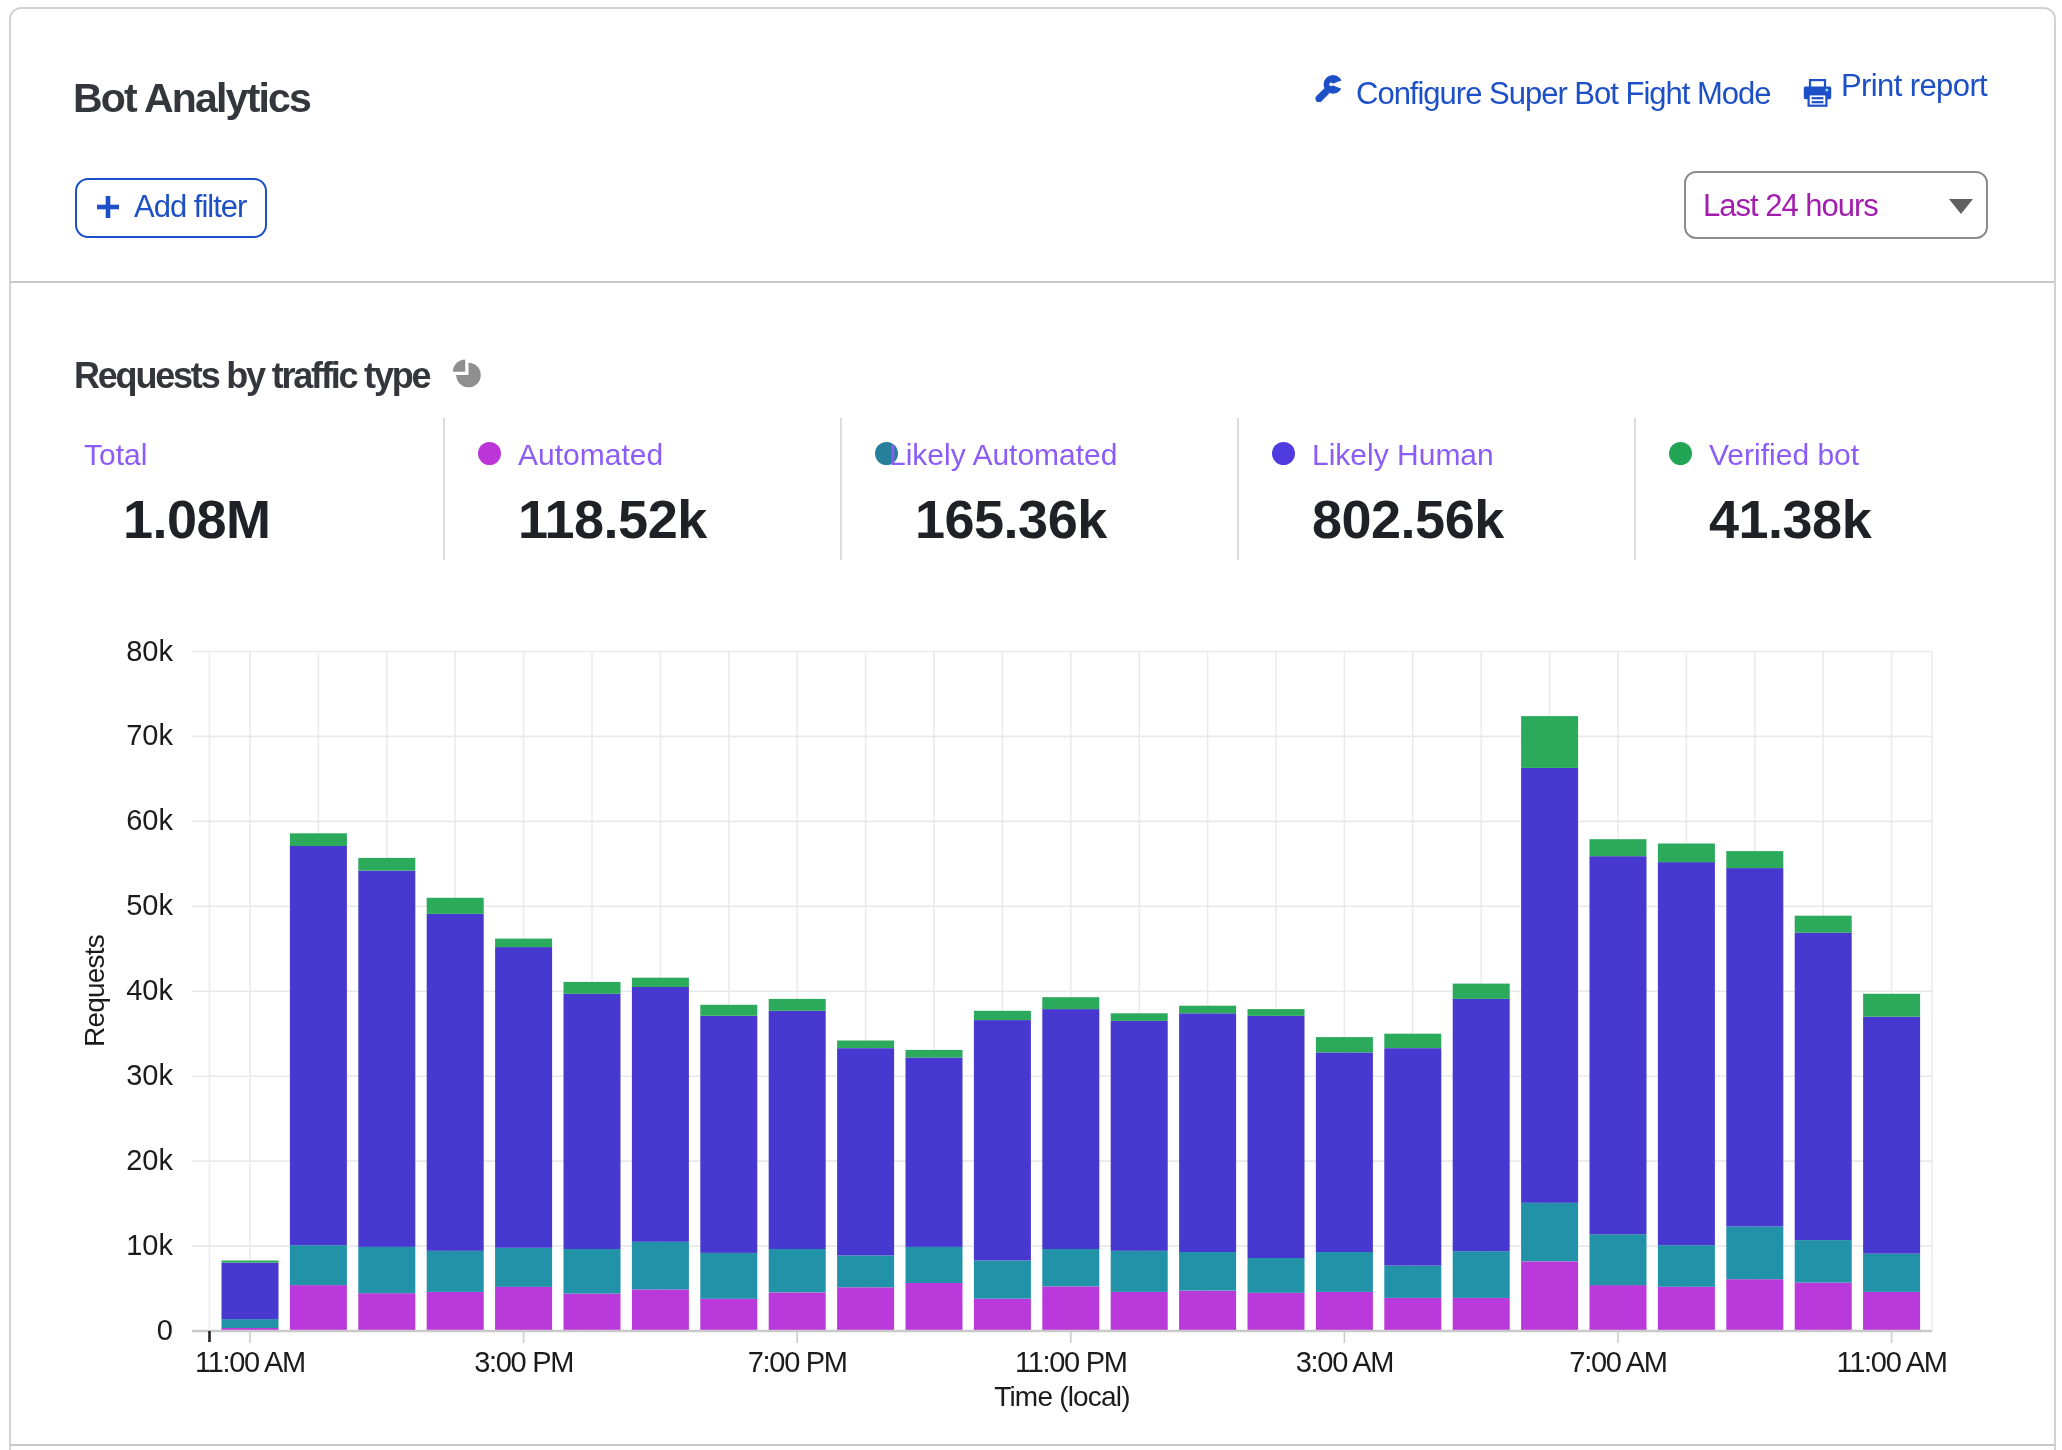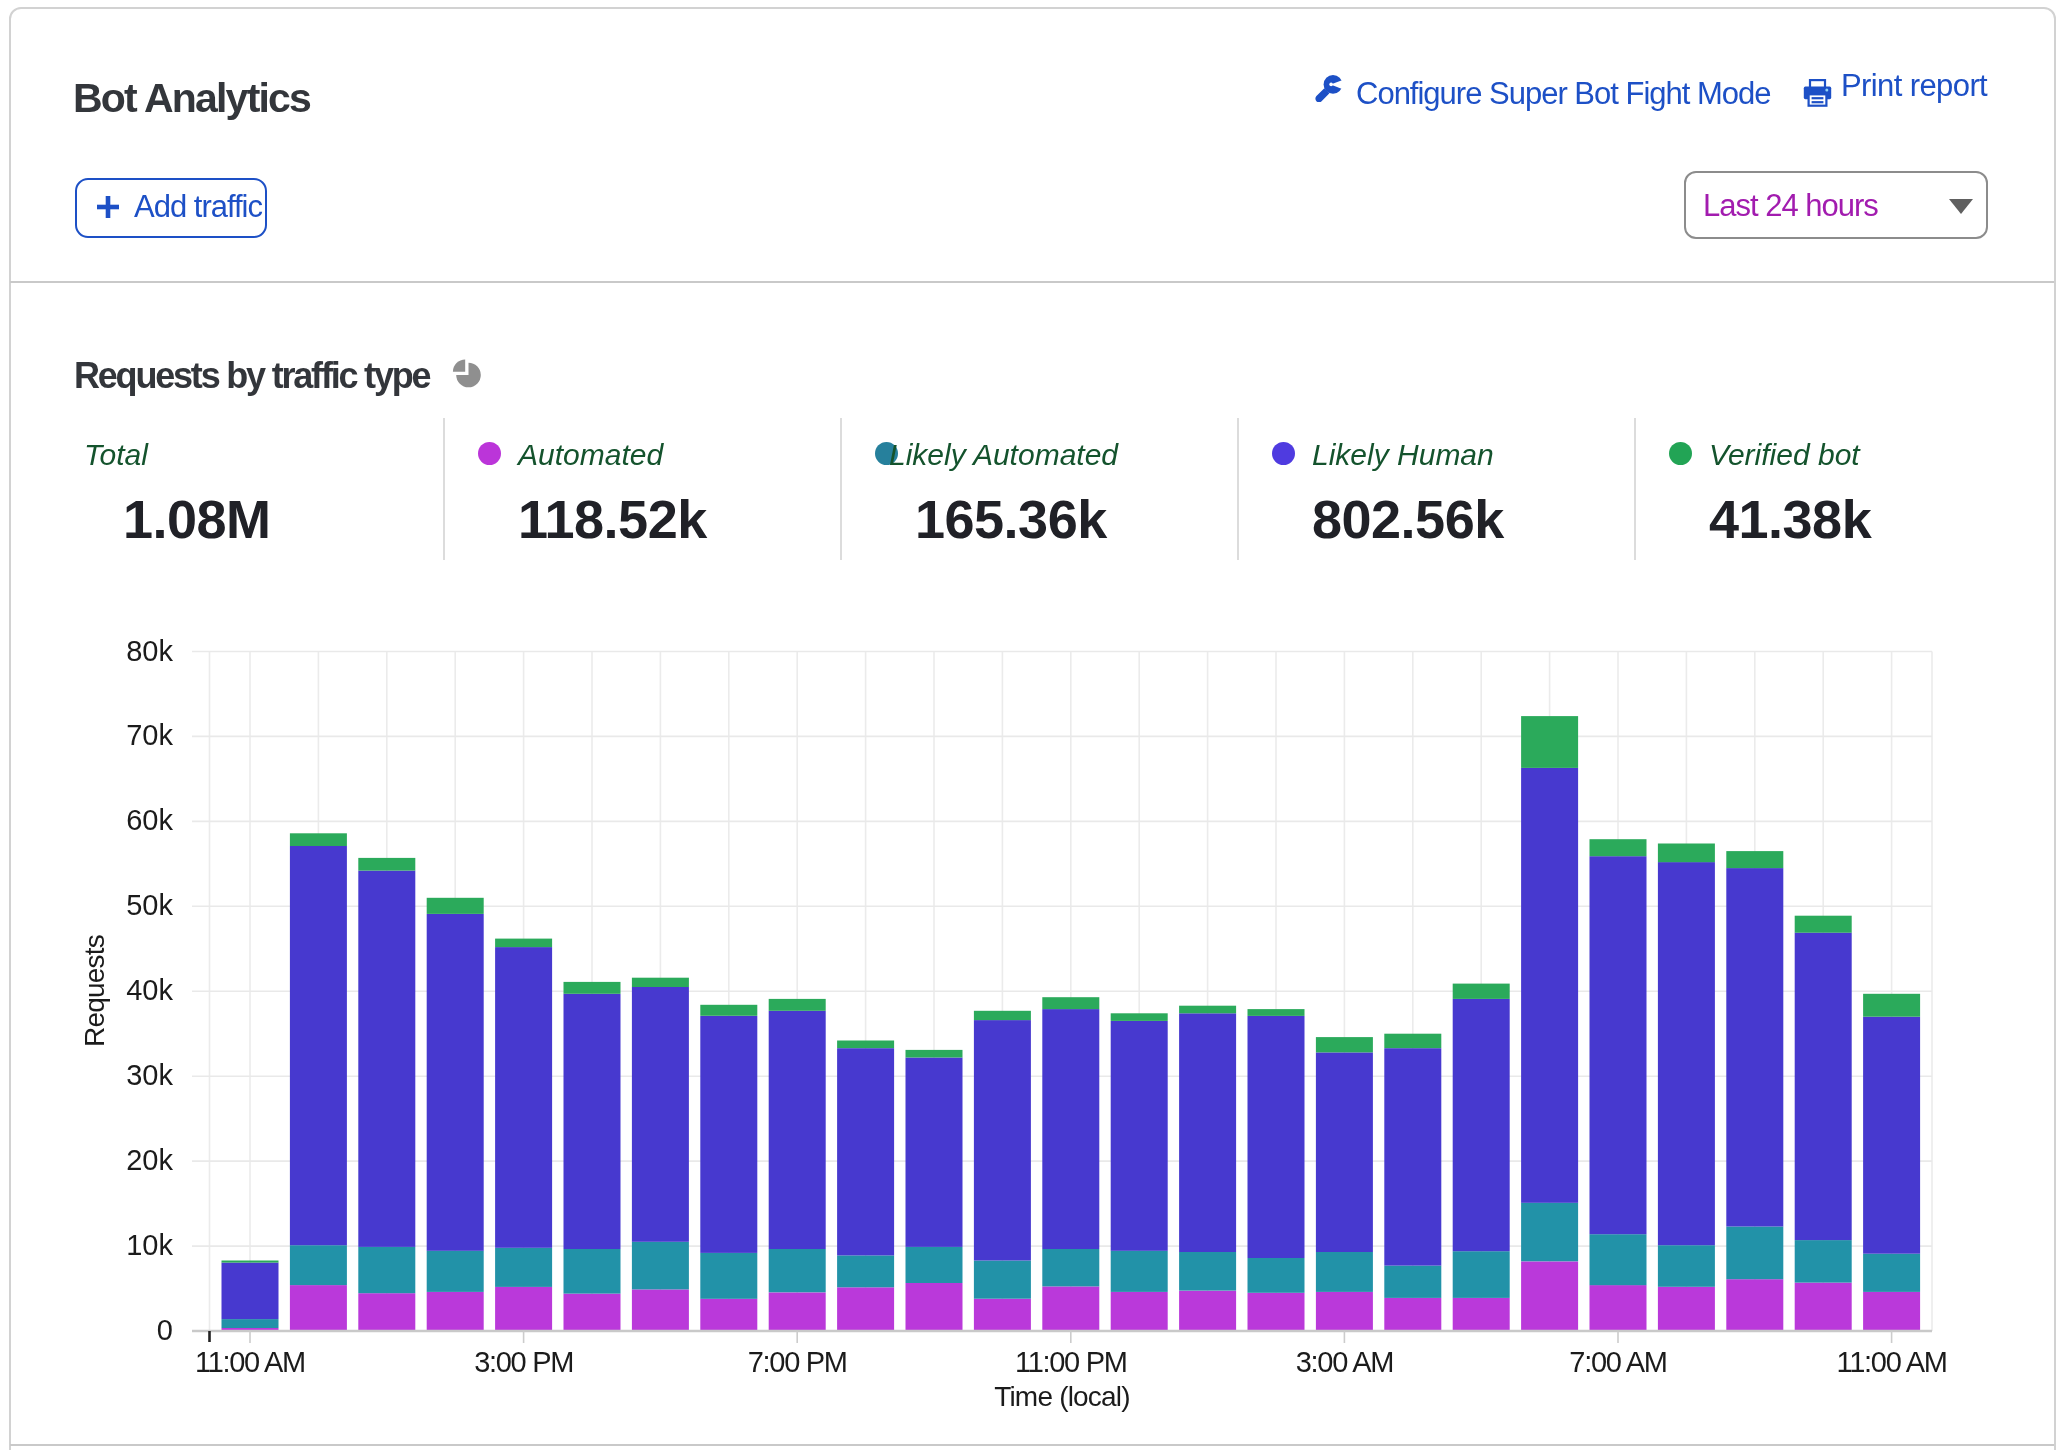--- a/index.html
+++ b/index.html
@@ -6,21 +6,21 @@
   body{width:2062px;height:1450px;background:#ffffff;font-family:"Liberation Sans",sans-serif;overflow:hidden;position:relative;}
   .abs{position:absolute;}
   .card{left:9px;top:7px;width:2043px;height:1600px;border:2px solid #d2d2d2;border-radius:12px;}
   .divider{left:10px;width:2044px;height:2px;background:#c9c9c9;}
   .title{left:73px;top:75px;font-size:41px;font-weight:bold;color:#33363b;letter-spacing:-1.8px;}
   .link{color:#1d50c6;font-size:31px;letter-spacing:-1px;}
   .addfilter{left:75px;top:178px;width:188px;height:56px;border:2.5px solid #1d50c6;border-radius:13px;}
   .select{left:1684px;top:171px;width:300px;height:64px;border:2px solid #8c8c8c;border-radius:12px;}
   .selecttext{left:1703px;top:188px;font-size:31px;color:#a21caf;letter-spacing:-1px;}
   .h2{left:74px;top:355px;font-size:36px;font-weight:bold;color:#33363b;letter-spacing:-2.2px;}
-  .statlabel{font-size:30px;color:#14532d;font-style:italic;}
+  .statlabel{font-size:30px;color:#8b5cf6;}
   .statvalue{font-size:54px;font-weight:bold;color:#202127;letter-spacing:-0.5px;margin-left:40px;}
   .vline{top:418px;width:2px;height:142px;background:#dcdcdc;}
   .dot{width:23px;height:23px;border-radius:50%;top:442px;}
 </style>
 </head>
 <body>
 <div class="abs card"></div>
 <div class="abs divider" style="top:281px"></div>
 <div class="abs divider" style="top:1444px"></div>
 <div class="abs title">Bot Analytics</div>
@@ -40,21 +40,21 @@
     <line x1="8.6" y1="19.2" x2="20.4" y2="19.2" stroke="#1d50c6" stroke-width="2.2"></line>
     <line x1="8.6" y1="23.2" x2="20.4" y2="23.2" stroke="#1d50c6" stroke-width="2.2"></line>
   </svg>
 <div class="abs link" style="left:1841px;top:68px;letter-spacing:-0.6px;text-align:right;">Print report</div>
 
 <div class="abs addfilter"></div>
 <svg class="abs" style="left:97px;top:196px" width="22" height="22" viewBox="0 0 22 22" fill="#1d50c6">
     <rect x="8.7" y="0" width="4.6" height="22"></rect>
     <rect x="0" y="8.7" width="22" height="4.6"></rect>
   </svg>
-<div class="abs link" style="left:134px;top:189px;font-size:31px;">Add traffic</div>
+<div class="abs link" style="left:134px;top:189px;font-size:31px;">Add filter</div>
 
 <div class="abs select"></div>
 <div class="abs selecttext">Last 24 hours</div>
 <svg class="abs" style="left:1949px;top:199px" width="24" height="15" viewBox="0 0 24 15">
     <polygon points="0,0 24,0 12,15" fill="#606060"></polygon>
   </svg>
 
 <div class="abs h2">Requests by traffic type</div>
 <svg class="abs" style="left:452px;top:358px" width="31" height="31" viewBox="0 0 31 31" fill="#8f8f8f">
     <path d="M 16.5 4.7 A 12.3 12.3 0 1 1 4.2 17 L 16.5 17 Z"></path>

